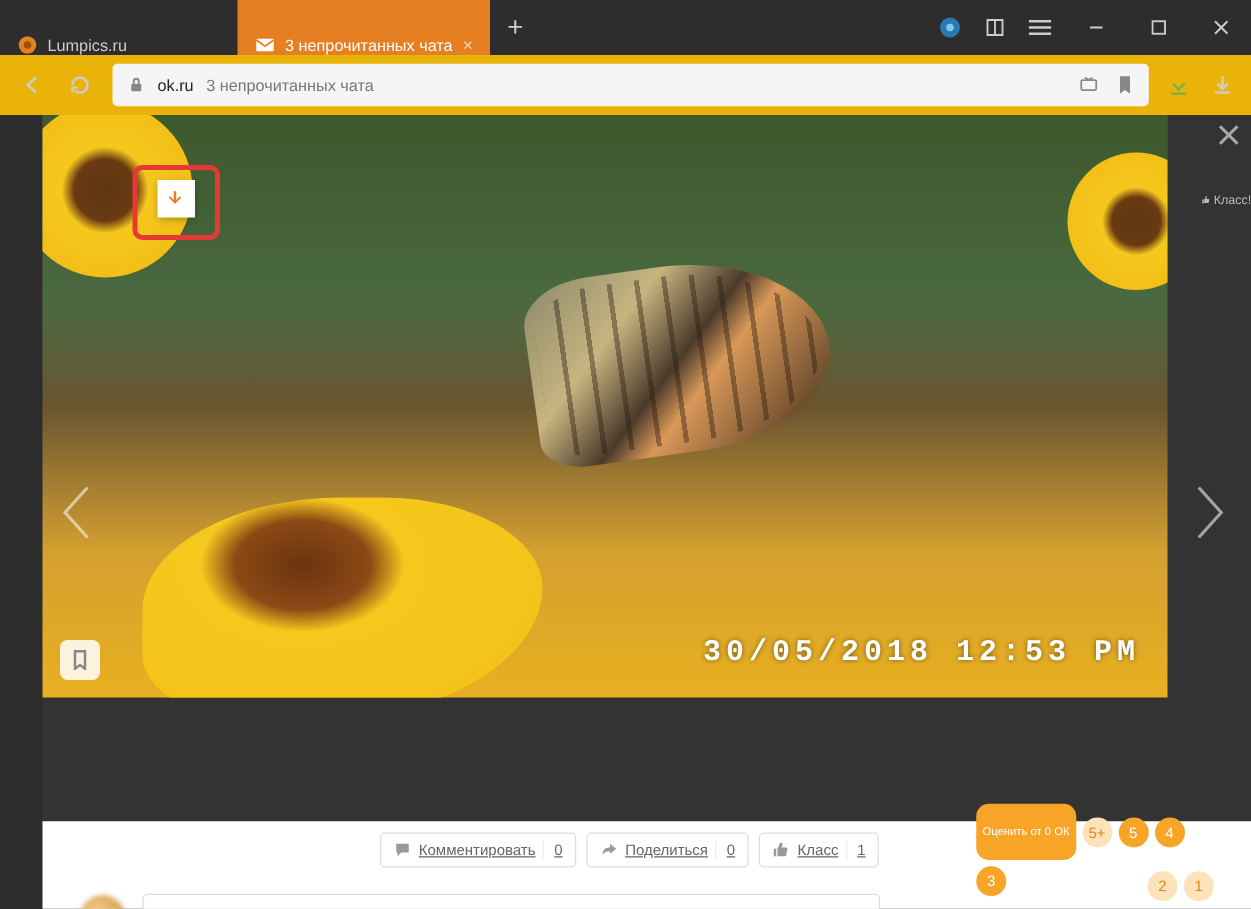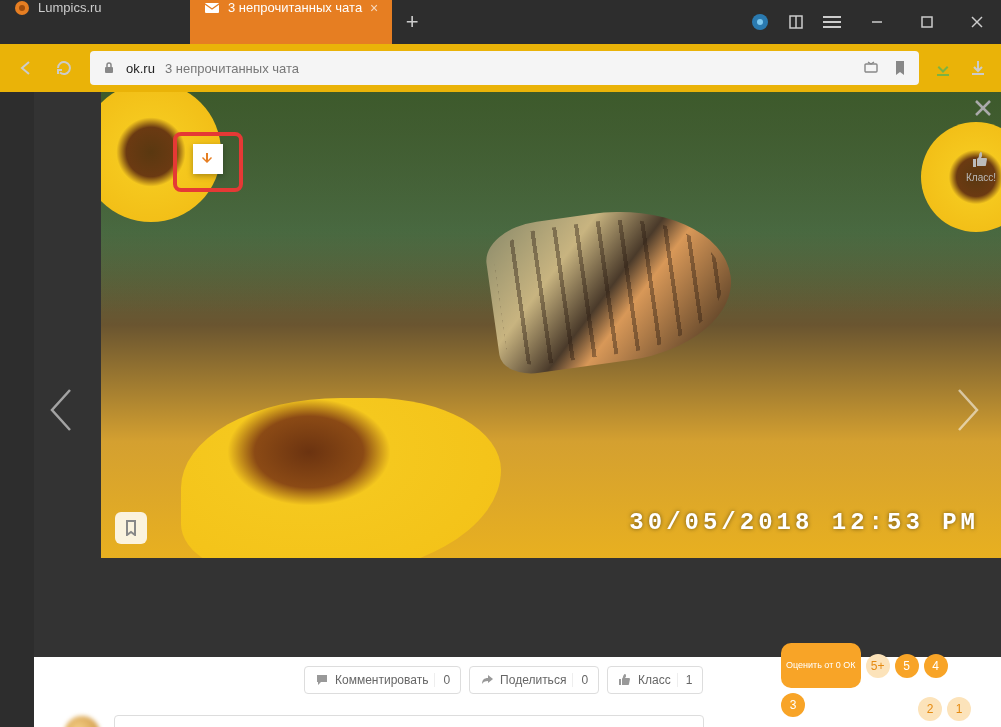--- a/index.html
+++ b/index.html
@@ -16,21 +16,21 @@
     
     .titlebar {
       height: 44px;
       background: #2d2d2d;
       display: flex;
       align-items: center;
     }
     .tabs { display: flex; height: 100%; }
     .tab {
       display: flex;
-      align-items: flex-start;
+      align-items: flex-end;
       gap: 8px;
       padding: 0 14px;
       height: 100%;
       color: #ccc;
       cursor: pointer;
       min-width: 190px;
     }
     .tab.active {
       background: #e67e22;
       color: #fff;
@@ -136,21 +136,21 @@
       display: flex;
     }
     .viewer-sidebar-left {
       width: 34px;
       background: #2d2d2d;
     }
     .photo-wrap {
       position: relative;
       flex: 1;
       display: flex;
-      justify-content: flex-end;
+      justify-content: flex-start;
       align-items: flex-start;
       text-decoration: underline;
     }
     .photo-container {
       width: 900px;
       height: 466px;
       position: relative;
       background: linear-gradient(to bottom, #4a5a3a 0%, #4a6a45 30%, #6a5530 50%, #d4a030 75%, #e8b020 100%);
       overflow: hidden;
     }
@@ -288,21 +288,21 @@
       cursor: pointer;
       z-index: 20;
     }
     .klass-overlay {
       position: absolute;
       top: 58px;
       right: 0;
       width: 40px;
       color: #bbb;
       display: flex;
-      flex-direction: column;
+      flex-direction: row;
       align-items: center;
       gap: 2px;
       z-index: 20;
       cursor: pointer;
       font-size: 10px;
     }
     
     
     .bottom-panel {
       position: absolute;
@@ -326,20 +326,21 @@
     .pill-btn {
       border: 1px solid #ddd;
       border-radius: 4px;
       padding: 6px 10px;
       display: flex;
       gap: 6px;
       font-size: 12px;
       color: #666;
       cursor: pointer;
       background: #fff;
+      text-decoration: underline;
     }
     .pill-count {
       border-left: 1px solid #eee;
       padding-left: 8px;
     }
     .ratings {
       margin-left: auto;
       display: flex;
       gap: 5px;
       align-items: center;

